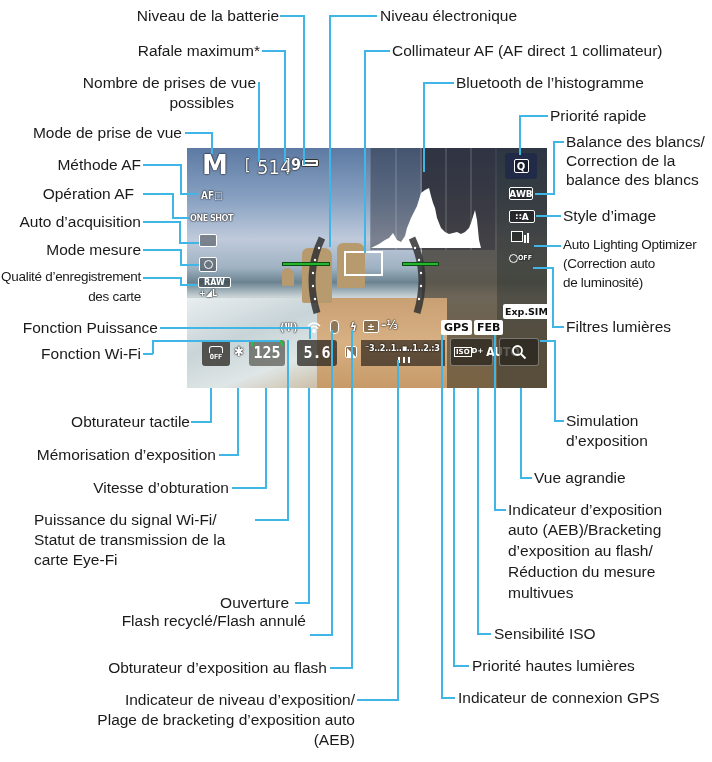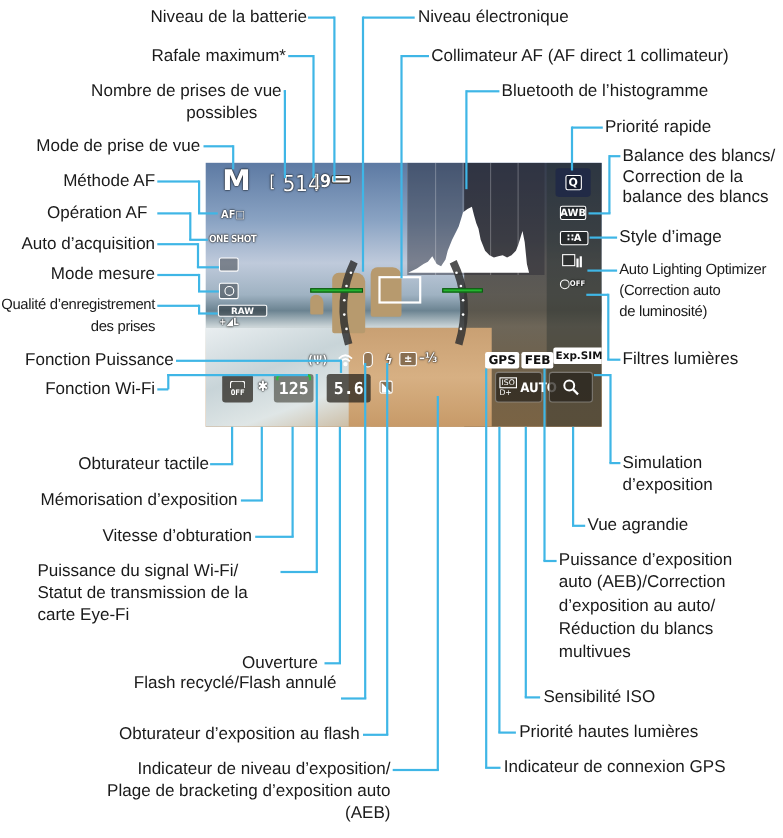--- a/index.html
+++ b/index.html
@@ -65,21 +65,21 @@
   <div style="position:absolute;left:114px;top:11px;width:18px;height:8px;background:#fff;border-radius:2px;border:1px solid #333">
     <div style="position:absolute;left:3px;top:2px;width:11px;height:2px;background:#555"></div>
   </div>
 
   <div class="ovl" style="left:14px;top:42px;font-size:10px;font-weight:bold">AF□</div>
   <div class="ovl" style="left:3px;top:65px;font-size:9px;font-weight:bold;letter-spacing:-0.5px">ONE SHOT</div>
   <div class="box-ic" style="left:12px;top:86px;width:18px;height:13px"></div>
   <div class="box-ic" style="left:12px;top:109px;width:18px;height:15px">
     <span style="width:9px;height:9px;border:1.5px solid #fff;border-radius:50%;display:block"></span>
   </div>
-  <div class="box-ic" style="left:11px;top:129px;width:45px;height:11px;font-size:8px">RAW</div>
+  <div class="box-ic" style="left:11px;top:129px;width:33px;height:11px;font-size:8px">RAW</div>
   <div class="ovl" style="left:12px;top:140px;font-size:9px;font-weight:bold">+◢L</div>
 
   <div class="btn" style="left:318px;top:5px;width:32px;height:26px;background:rgba(30,40,70,.85)">
     <span class="box-ic" style="position:static;width:15px;height:14px;font-size:10px">Q</span>
   </div>
   <div class="box-ic" style="left:322px;top:39px;width:24px;height:13px;font-size:9px">AWB</div>
   <div class="box-ic" style="left:322px;top:62px;width:26px;height:13px;font-size:9px">∷A</div>
   <div style="position:absolute;left:324px;top:83px;width:18px;height:14px">
     <div style="position:absolute;left:0;top:0;width:12px;height:11px;border:1.5px solid #fff;background:rgba(0,0,0,.3)"></div>
     <div style="position:absolute;left:13px;top:4px;width:2px;height:8px;background:#fff"></div>
@@ -115,40 +115,46 @@
     <path d="M1,6 Q7,0 13,6" stroke="#fff" stroke-width="1.6" fill="none"></path>
     <path d="M3,8.5 Q7,4 11,8.5" stroke="#fff" stroke-width="1.6" fill="none"></path>
     <circle cx="7" cy="11" r="2" fill="#fff"></circle>
   </svg>
   <div style="position:absolute;left:143px;top:172px;width:9px;height:14px;border:1.5px solid #fff;border-radius:4px;background:rgba(0,0,0,.3)"></div>
   <div class="ovl" style="left:163px;top:172px;font-size:12px;font-weight:bold;color:#fff">ϟ</div>
   <div class="box-ic" style="left:176px;top:172px;width:16px;height:13px;font-size:9px">±</div>
   <div class="ovl" style="left:194px;top:170px;font-size:12px;font-weight:bold">–⅓</div>
   <div class="tag" style="left:254px;top:172px">GPS</div>
   <div class="tag" style="left:287px;top:172px">FEB</div>
-  <div class="tag" style="left:316px;top:168px;font-size:9.5px;padding:0 2px;font-weight:bold">Exp.SIM</div>
+  <div class="tag" style="left:316px;top:156px;font-size:9.5px;padding:0 2px;font-weight:bold">Exp.SIM</div>
 
   <div class="btn" style="left:15px;top:192px;width:28px;height:26px;font-size:7px;font-weight:bold;flex-direction:column">
     <span style="display:block;width:14px;height:7px;border:1.5px solid #fff;border-bottom:none;border-radius:3px 3px 0 0"></span>
     <span>OFF</span>
   </div>
   <div class="ovl" style="left:47px;top:196px;font-size:13px;font-weight:bold">✱</div>
   <div class="btn" style="left:62px;top:192px;width:36px;height:26px;font-size:15px;font-weight:bold;background:rgba(60,60,50,.6)">
     <span>125</span>
   </div>
   <div style="position:absolute;left:64px;top:192px;width:6px;height:6px;border-left:2px solid #27c13a;border-top:2px solid #27c13a;border-radius:4px 0 0 0"></div>
   <div style="position:absolute;left:90px;top:192px;width:6px;height:6px;border-right:2px solid #27c13a;border-top:2px solid #27c13a;border-radius:0 4px 0 0"></div>
   <div class="btn" style="left:110px;top:192px;width:40px;height:26px;font-size:15px;font-weight:bold">
     <span>5.6</span>
   </div>
   <div class="box-ic" style="left:158px;top:198px;width:12px;height:12px;font-size:8px">
     <span style="display:block;width:0;height:0;border-left:9px solid #fff;border-top:9px solid transparent"></span>
   </div>
+  <div class="bar" style="left:174px;top:192px;width:84px;height:26px">
+    <div class="ovl" style="left:4px;top:3px;font-size:9px;font-weight:bold;letter-spacing:-0.3px">⁻3..2..1..▪..1..2.:3</div>
+    <div style="position:absolute;left:37px;top:17px;width:2px;height:6px;background:#fff"></div>
+    <div style="position:absolute;left:42px;top:17px;width:2px;height:6px;background:#fff"></div>
+    <div style="position:absolute;left:47px;top:17px;width:2px;height:6px;background:#fff"></div>
+  </div>
   <div class="btn" style="left:263px;top:190px;width:43px;height:28px;border:1px solid rgba(255,255,255,.35);flex-direction:row;justify-content:flex-start;padding-left:3px">
-    <span style="display:flex;flex-direction:column;font-size:7px;line-height:8px;font-weight:normal;font-family:'DejaVu Sans',sans-serif">
+    <span style="display:flex;flex-direction:row;font-size:7px;line-height:8px;font-weight:bold;font-family:'DejaVu Sans',sans-serif">
       <span style="border:1px solid #fff;padding:0 1px">ISO</span>
       <span>D+</span>
     </span>
     <span style="font-size:12px;font-weight:bold;margin-left:3px;font-family:'DejaVu Sans Condensed','DejaVu Sans',sans-serif">AUTO</span>
   </div>
   <div class="btn" style="left:312px;top:190px;width:40px;height:28px;border:1px solid rgba(255,255,255,.35)">
     <svg width="16" height="16" viewBox="0 0 16 16">
       <circle cx="6.5" cy="6.5" r="4.5" stroke="#fff" stroke-width="1.8" fill="none"></circle>
       <line x1="10" y1="10" x2="14.5" y2="14.5" stroke="#fff" stroke-width="2"></line>
     </svg>
@@ -202,21 +208,21 @@
 <div class="ln h" style="left:143px;top:221px;width:37px"></div>
 <div class="ln v" style="left:179px;top:221px;height:22px"></div>
 <div class="ln h" style="left:179px;top:242px;width:20px"></div>
 
 <div class="lbl r" style="right:571px;top:240px">Mode mesure</div>
 <div class="ln h" style="left:143px;top:249px;width:38px"></div>
 <div class="ln v" style="left:180px;top:249px;height:16px"></div>
 <div class="ln h" style="left:180px;top:264px;width:19px"></div>
 
 <div class="lbl r narrow" style="right:571px;top:268px">Qualité d’enregistrement</div>
-<div class="lbl r narrow" style="right:571px;top:288px">des prises</div>
+<div class="lbl r narrow" style="right:571px;top:288px">des carte</div>
 <div class="ln h" style="left:143px;top:277px;width:38px"></div>
 <div class="ln v" style="left:180px;top:277px;height:8px"></div>
 <div class="ln h" style="left:180px;top:284px;width:18px"></div>
 
 <div class="lbl r" style="right:554px;top:318px">Fonction Puissance</div>
 <div class="ln h" style="left:160px;top:327px;width:150px"></div>
 <div class="ln v" style="left:309px;top:327px;height:12px"></div>
 
 <div class="lbl r" style="right:571px;top:344px">Fonction Wi-Fi</div>
 <div class="ln h" style="left:143px;top:353px;width:10px"></div>
@@ -286,24 +292,24 @@
 <div class="ln v" style="left:453px;top:388px;height:278px"></div>
 <div class="ln h" style="left:453px;top:665px;width:16px"></div>
 <div class="lbl" style="left:472px;top:656px">Priorité hautes lumières</div>
 
 <div class="ln v" style="left:477px;top:388px;height:246px"></div>
 <div class="ln h" style="left:477px;top:633px;width:14px"></div>
 <div class="lbl" style="left:494px;top:624px">Sensibilité ISO</div>
 
 <div class="ln v" style="left:494px;top:335px;height:175px"></div>
 <div class="ln h" style="left:494px;top:509px;width:12px"></div>
-<div class="lbl" style="left:508px;top:500px">Puissance d’exposition</div>
-<div class="lbl" style="left:508px;top:520px">auto (AEB)/Correction</div>
-<div class="lbl" style="left:508px;top:541px">d’exposition au auto/</div>
-<div class="lbl" style="left:508px;top:562px">Réduction du blancs</div>
+<div class="lbl" style="left:508px;top:500px">Indicateur d’exposition</div>
+<div class="lbl" style="left:508px;top:520px">auto (AEB)/Bracketing</div>
+<div class="lbl" style="left:508px;top:541px">d’exposition au flash/</div>
+<div class="lbl" style="left:508px;top:562px">Réduction du mesure</div>
 <div class="lbl" style="left:508px;top:583px">multivues</div>
 
 <div class="ln v" style="left:520px;top:388px;height:90px"></div>
 <div class="ln h" style="left:520px;top:477px;width:12px"></div>
 <div class="lbl" style="left:534px;top:468px">Vue agrandie</div>
 
 <div class="ln h" style="left:540px;top:340px;width:15px"></div>
 <div class="ln v" style="left:554px;top:340px;height:81px"></div>
 <div class="ln h" style="left:554px;top:420px;width:10px"></div>
 <div class="lbl" style="left:566px;top:411px">Simulation</div>

